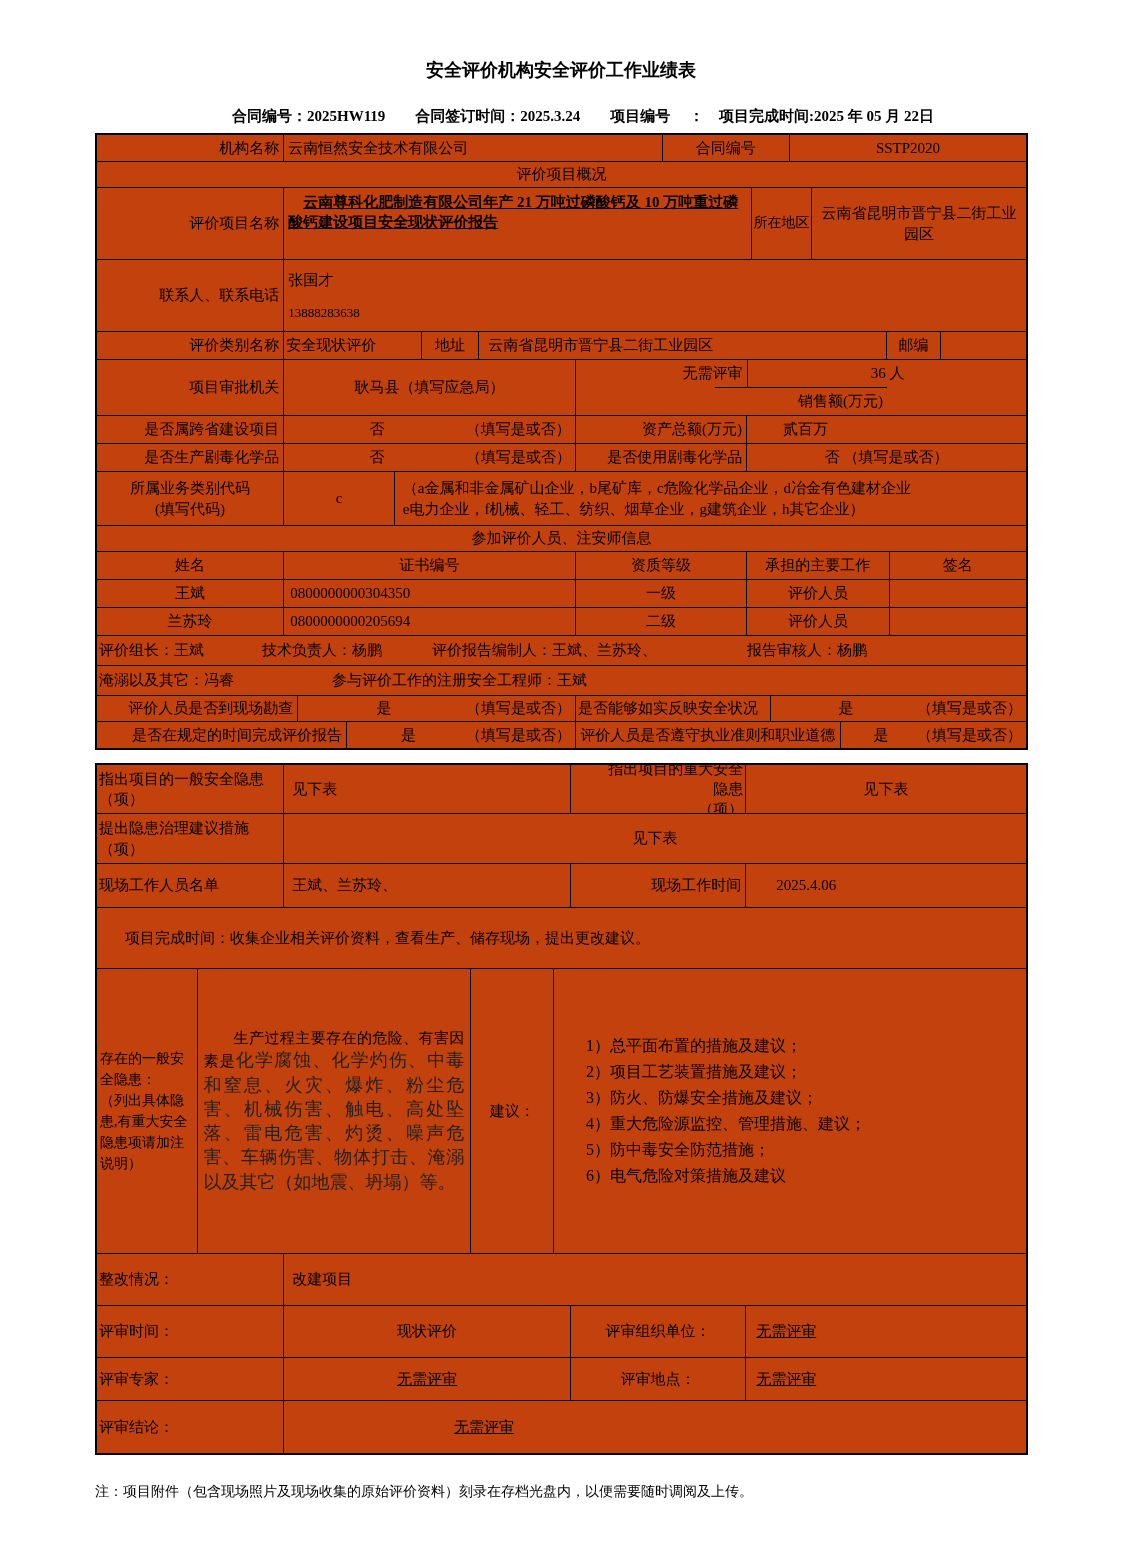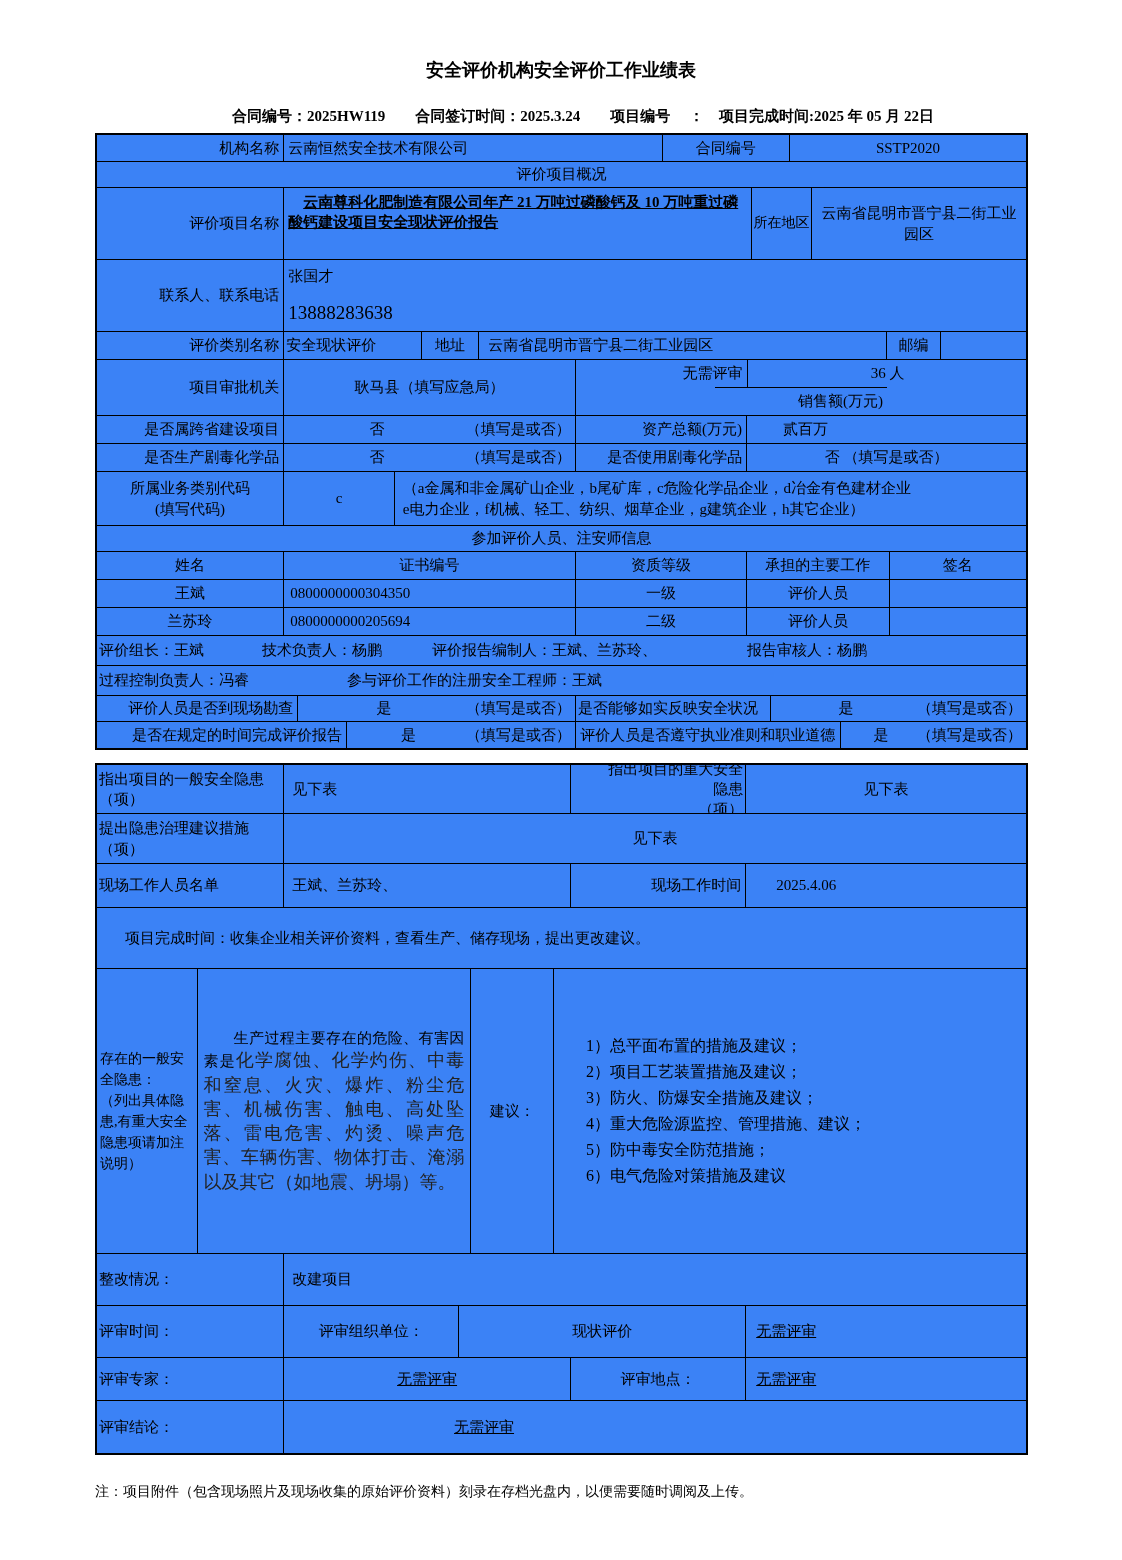--- a/index.html
+++ b/index.html
@@ -1,38 +1,38 @@
 <!DOCTYPE html>
 <html><head>
 <meta charset="utf-8">
 <style>
   html,body{margin:0;padding:0;background:#fff;}
   body{width:1122px;height:1560px;position:relative;
        font-family:"Liberation Serif","DejaVu Serif",serif;
        font-size:15px;color:#000;}
   .abs{position:absolute;}
-  .t{position:absolute;left:95px;width:933px;border:2px solid #000;background:#3b82f6;box-sizing:border-box;}
+  .t{position:absolute;left:95px;width:933px;border:2px solid #000;background:#c2410c;box-sizing:border-box;}
   .r{display:flex;border-top:1px solid #000;box-sizing:border-box;}
   .r.first{border-top:0;}
   .c{border-left:1px solid #000;box-sizing:border-box;display:flex;align-items:center;
      padding:0 4px;overflow:hidden;line-height:1.35;}
   .c.first{border-left:0;}
   .ct{justify-content:center;text-align:center;}
   .rt{justify-content:flex-end;text-align:right;}
   .top{align-items:flex-start;}
   .col{display:flex;flex-direction:column;padding:0;}
   .sub{display:flex;flex:1;box-sizing:border-box;}
   .sub+.sub{border-top:1px solid #000;}
   .u{text-decoration:underline;}
   .pair{justify-content:flex-end;}
   .pair .mid{margin:0 auto;}
   .title{left:0;width:1122px;top:58px;text-align:center;font-size:18px;font-weight:bold;}
   .meta{left:232px;top:107px;font-weight:bold;}
   .note{left:95px;top:1483px;font-size:14px;}
-  .phone{font-size:19px;}
+  .phone{font-size:13px;}
   .hzbody{font-size:18px;color:#222;}
   .hz{ text-indent:2em;text-align:justify;margin:0;}
   .sg{line-height:26px;font-size:16px;white-space:nowrap;}
   .blk{display:block;}
 </style>
 </head>
 <body>
 
 <div class="abs title">安全评价机构安全评价工作业绩表</div>
 
@@ -161,21 +161,21 @@
     <div class="c first" style="width:933px;padding-left:2px;">
       <span>评价组长：王斌</span>
       <span style="margin-left:58px;">技术负责人：杨鹏</span>
       <span style="margin-left:50px;">评价报告编制人：王斌、兰苏玲、</span>
       <span style="margin-left:90px;">报告审核人：杨鹏</span>
     </div>
   </div>
 
   <div class="r" style="height:30px;">
     <div class="c first" style="width:933px;padding-left:2px;">
-      <span>过程控制负责人：冯睿</span>
+      <span>淹溺以及其它：冯睿</span>
       <span style="margin-left:98px;">参与评价工作的注册安全工程师：王斌</span>
     </div>
   </div>
 
   <div class="r" style="height:26px;">
     <div class="c first rt" style="width:201px;">评价人员是否到现场勘查</div>
     <div class="c pair" style="width:279px;">
       <span class="mid">是</span>
       <span>（填写是或否）</span>
     </div>
@@ -265,22 +265,22 @@
     </div>
   </div>
 
   <div class="r" style="height:52px;">
     <div class="c first" style="width:187px;padding-left:2px;">整改情况：</div>
     <div class="c" style="width:746px;padding-left:8px;">改建项目</div>
   </div>
 
   <div class="r" style="height:52px;">
     <div class="c first" style="width:187px;padding-left:2px;">评审时间：</div>
+    <div class="c ct" style="width:288px;">现状评价</div>
     <div class="c ct" style="width:176px;">评审组织单位：</div>
-    <div class="c ct" style="width:288px;">现状评价</div>
     <div class="c" style="width:282px;padding-left:10px;">
       <span class="u">无需评审</span>
     </div>
   </div>
 
   <div class="r" style="height:43px;">
     <div class="c first" style="width:187px;padding-left:2px;">评审专家：</div>
     <div class="c ct" style="width:288px;">
       <span class="u">无需评审</span>
     </div>

